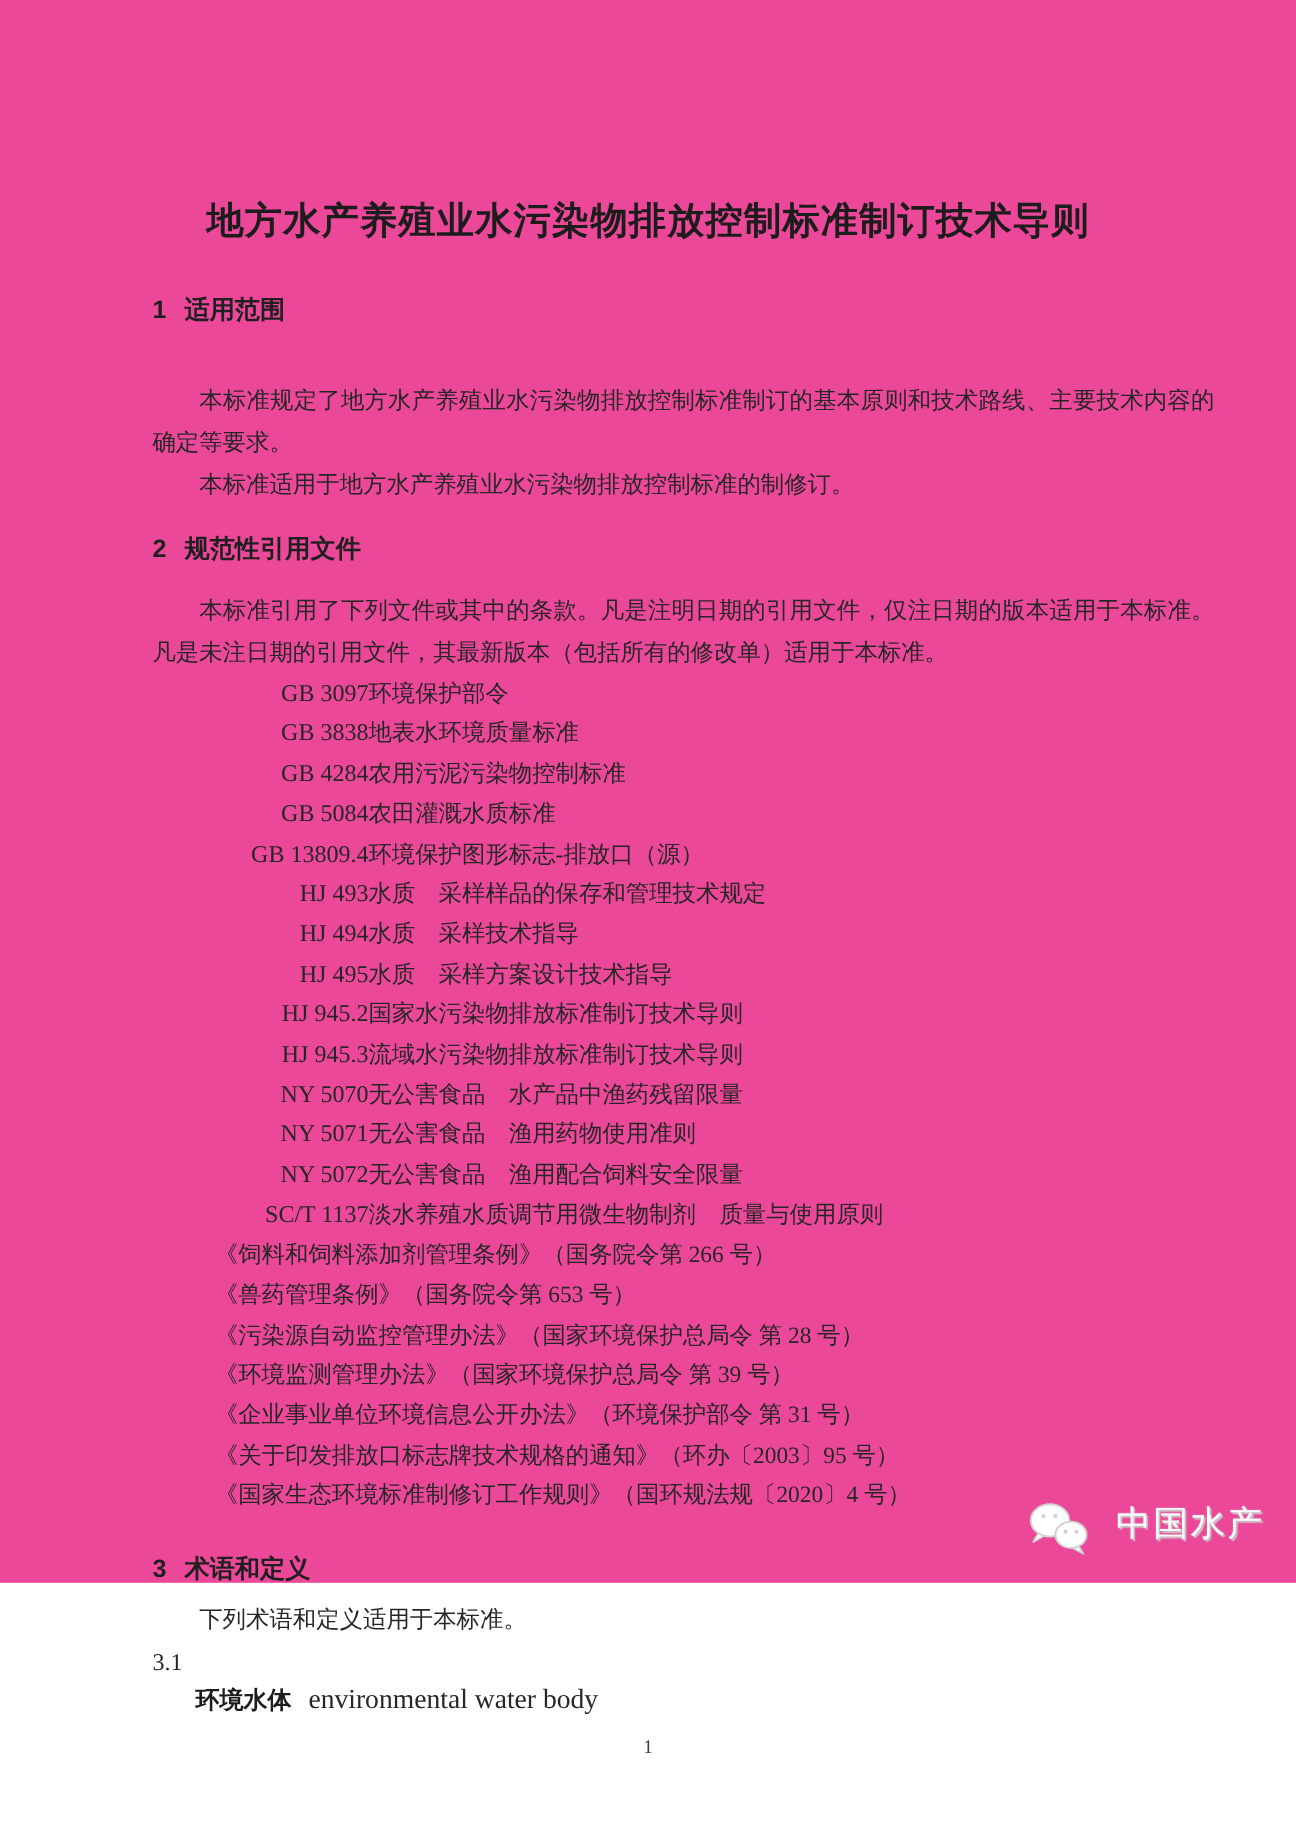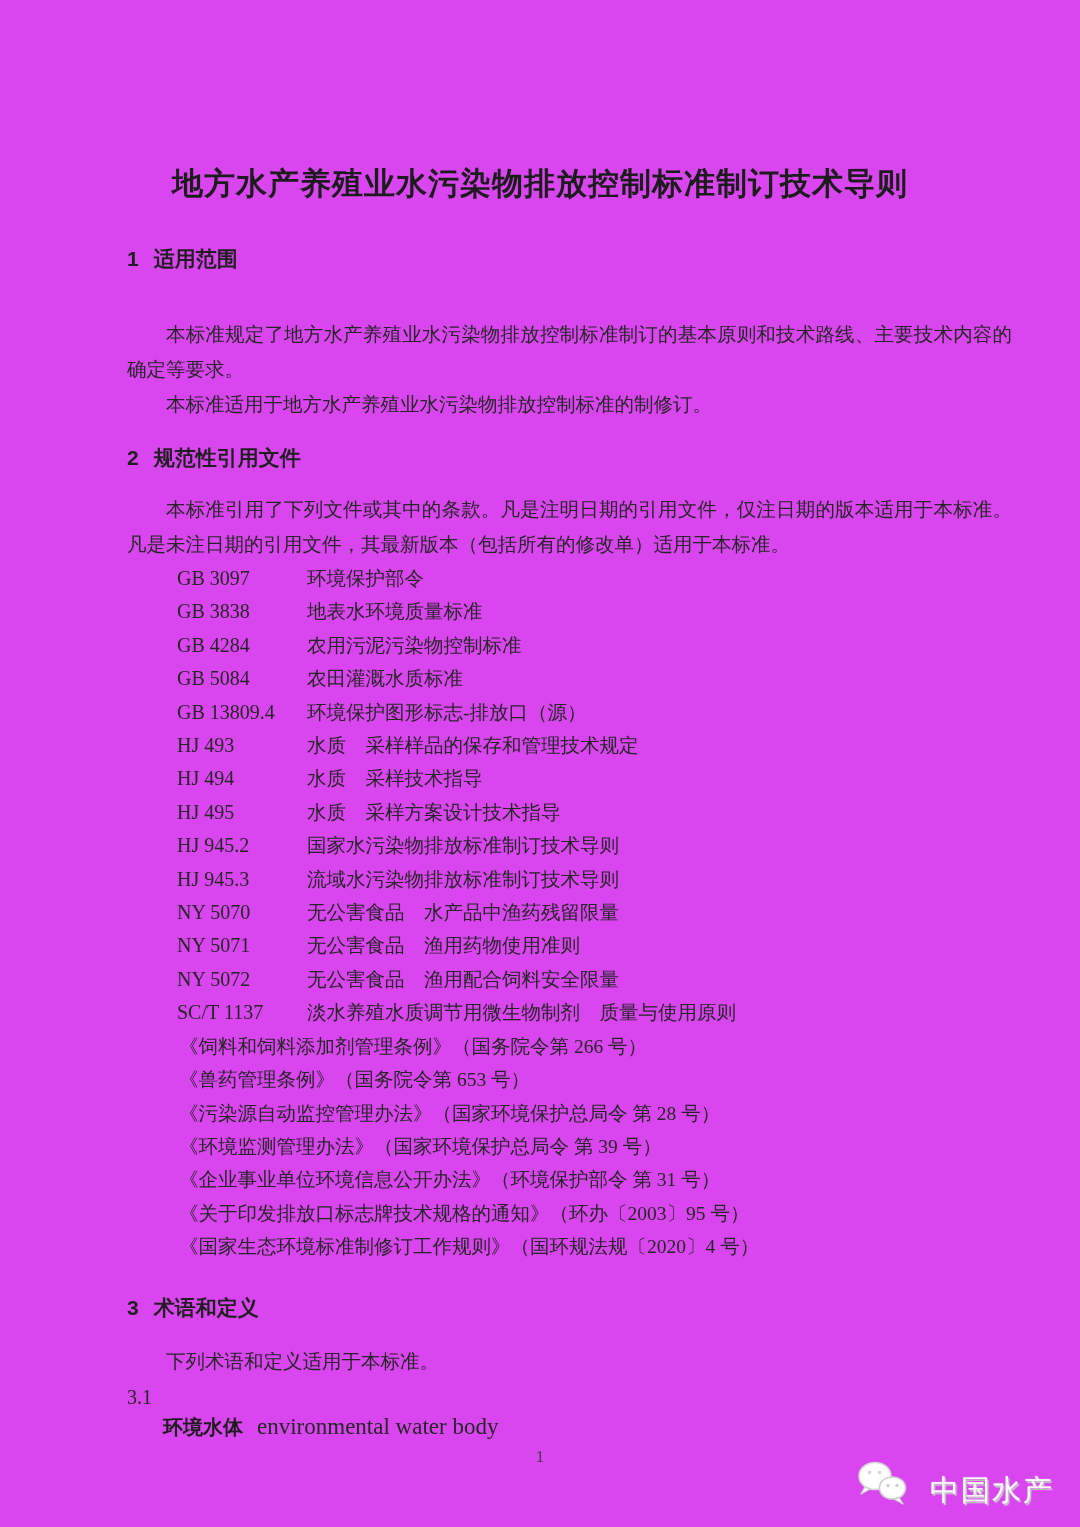--- a/index.html
+++ b/index.html
@@ -5,22 +5,22 @@
   * { margin: 0; padding: 0; box-sizing: border-box; }
   html, body { overflow: hidden; }
   body {
     width: 1080px; height: 1527px;
     background: #ffffff;
     color: #262626;
     font-family: "Liberation Serif", "DejaVu Serif", serif;
   }
   .page {
     position: relative;
-    width: 1080px; height: 1527px;
-    background: #d946ef;
+    width: 1080px; height: 1319px;
+    background: #ec4899;
   }
   .doc-title {
     padding-top: 166px;
     text-align: center;
     font-family: "Liberation Sans", "DejaVu Sans", sans-serif;
     font-weight: bold;
     font-size: 31px;
     line-height: 36px;
     letter-spacing: 1px;
     color: #1c1c1c;
@@ -42,36 +42,36 @@
   .body-par {
     font-size: 19.5px;
     line-height: 35px;
     text-align: justify;
     text-indent: 2em;
     color: #262626;
   }
   #sec1-pars { margin-top: 46px; }
   #sec2-heading { margin-top: 24px; }
   #sec2-intro { margin-top: 22px; }
-  .ref-list { padding-left: 50px; }
+  .ref-list { padding-left: 50px; text-align: right; }
   .ref-row {
     display: flex;
     font-size: 19.5px;
     line-height: 33.4px;
     white-space: nowrap;
   }
   .ref-code { width: 130px; flex: 0 0 130px; font-size: 20px; }
   .reg-list { padding-left: 52px; }
   .reg-row {
     font-size: 19.5px;
     line-height: 33.4px;
     white-space: nowrap;
   }
   #sec3-heading { margin-top: 32px; }
-  #sec3-intro { margin-top: 28px; line-height: 28px; }
+  #sec3-intro { margin-top: 17px; line-height: 28px; }
   .term-number {
     margin-top: 8px;
     font-size: 20px;
     line-height: 26px;
   }
   .term-row {
     margin-top: 2px;
     padding-left: 36px;
     display: flex;
     align-items: baseline;
@@ -91,21 +91,21 @@
     left: 0; right: 0;
     text-align: center;
     font-size: 16px;
     color: #3d3d3d;
   }
   .watermark {
     position: absolute;
     right: 26px;
     bottom: 16px;
     display: flex;
-    align-items: flex-end;
+    align-items: flex-start;
     gap: 20px;
   }
   .watermark-label {
     font-family: "Liberation Sans", "DejaVu Sans", sans-serif;
     font-size: 29px;
     letter-spacing: 2px;
     color: #fbfbfb;
     text-shadow: 1.5px 1.5px 1px #c9c9c9, 0 0 1px #e9e9e9;
   }
   .wm-icon { width: 54px; height: 48px; }

